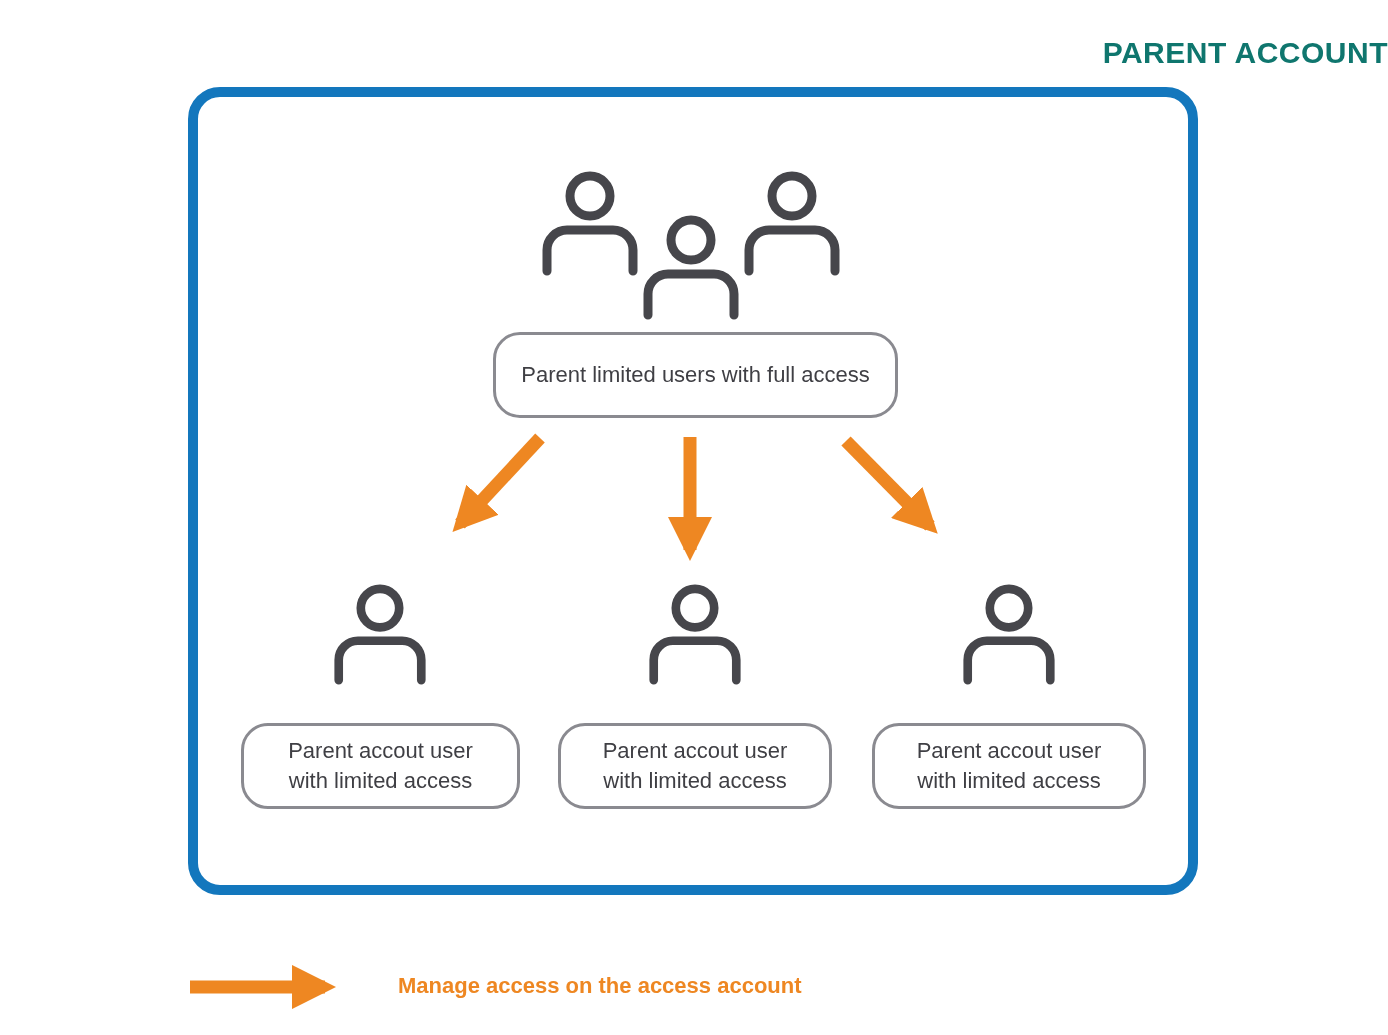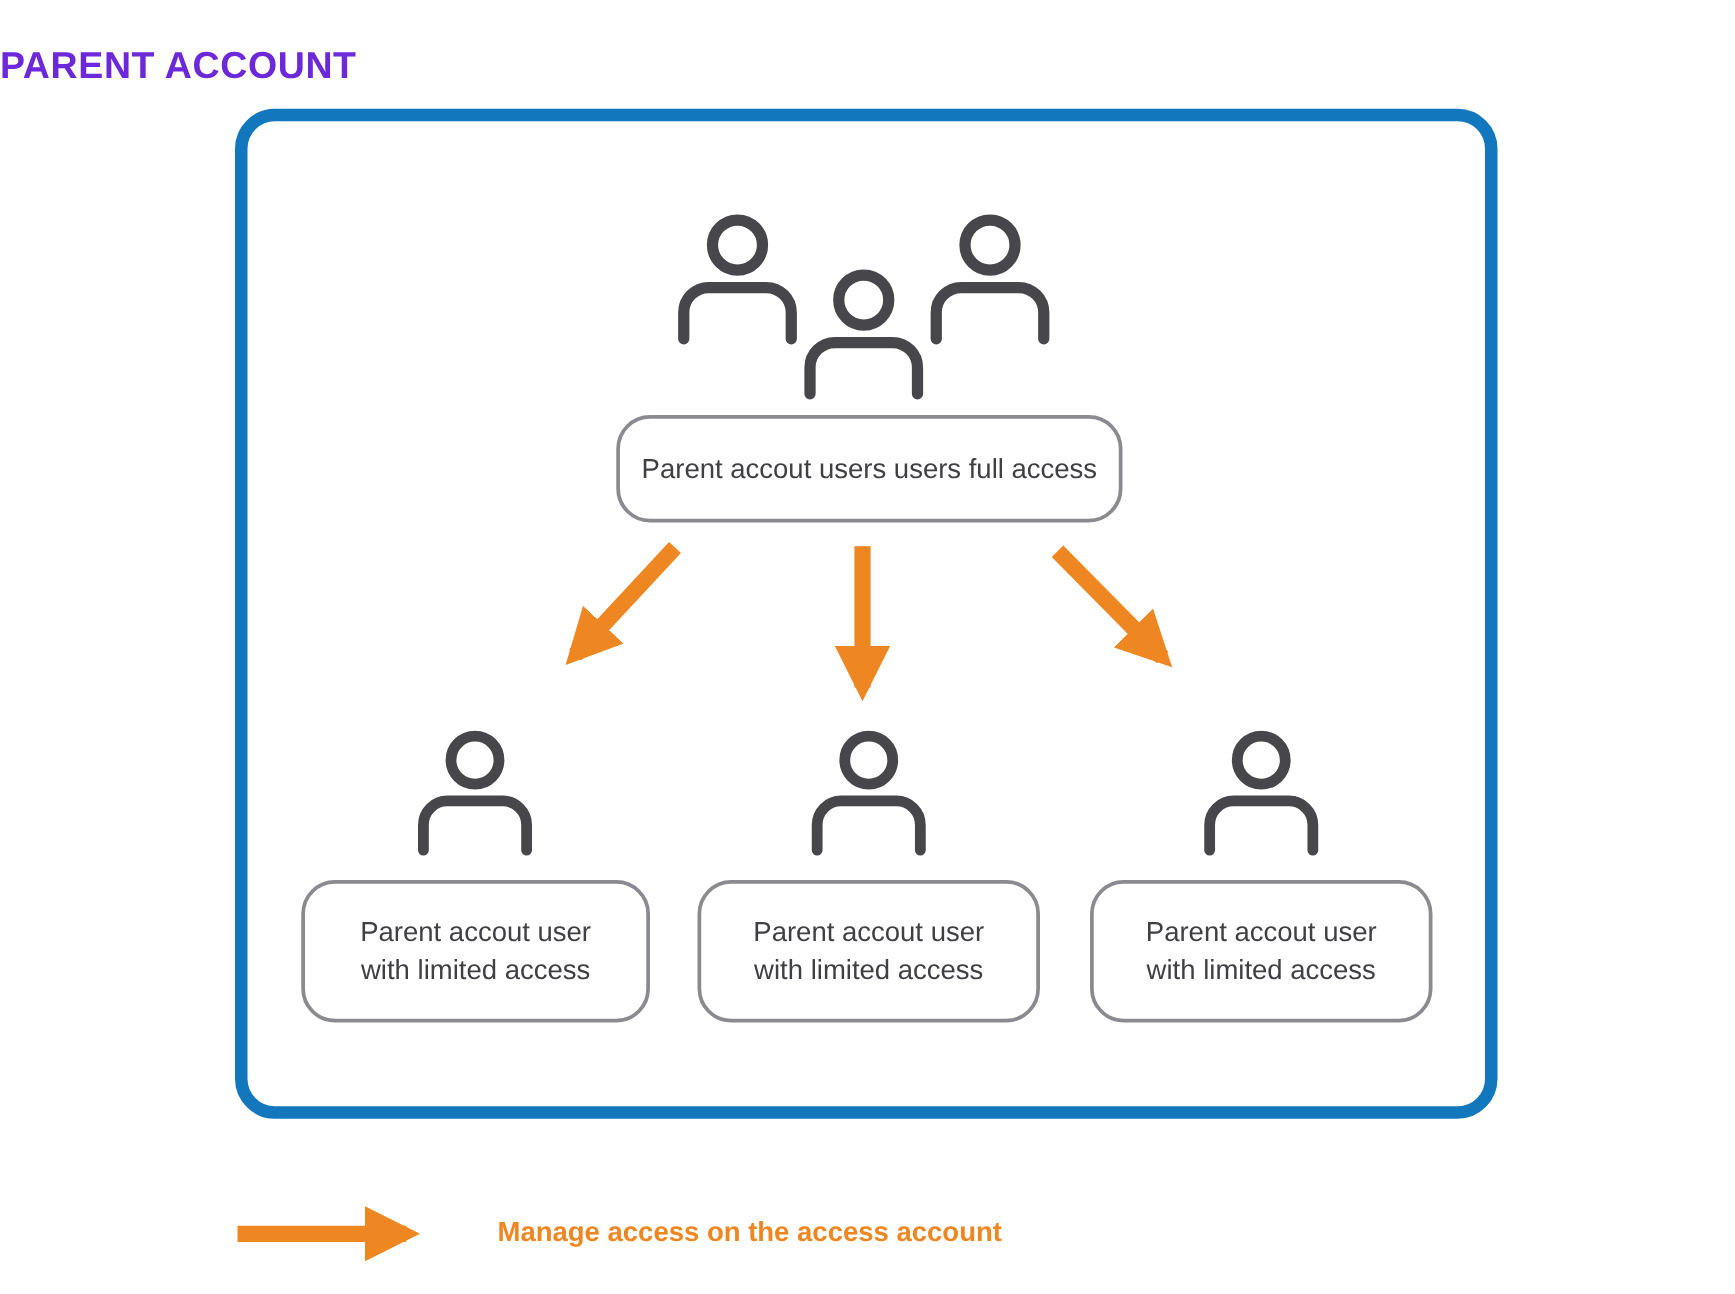--- a/index.html
+++ b/index.html
@@ -13,25 +13,25 @@
     width: 1388px;
     height: 1035px;
     background: #ffffff;
     overflow: hidden;
   }
   .page-title {
     position: absolute;
     left: 0;
     top: 36px;
     width: 1388px;
-    text-align: left;
+    text-align: right;
     font-size: 30px;
     font-weight: bold;
     letter-spacing: 0.5px;
-    color: #6d28d9;
+    color: #0f766e;
   }
   .frame {
     position: absolute;
     left: 188px;
     top: 87px;
     width: 1010px;
     height: 808px;
     box-sizing: border-box;
     border: 10px solid #1377BD;
     border-radius: 32px;
@@ -51,21 +51,21 @@
     color: #3F3F44;
     font-size: 22px;
     line-height: 30px;
   }
   .root-box {
     left: 493px;
     top: 332px;
     width: 405px;
     height: 86px;
   }
-  .child-box { top: 704px; height: 114px; }
+  .child-box { top: 723px; height: 86px; }
   .child-box-1 { left: 241px;  width: 279px; }
   .child-box-2 { left: 558px;  width: 274px; }
   .child-box-3 { left: 872px;  width: 274px; }
   .icon-svg { position: absolute; }
   .group-icon { left: 540px; top: 171px; }
   .person-1 { left: 332px; top: 584px; }
   .person-2 { left: 647px; top: 584px; }
   .person-3 { left: 961px; top: 584px; }
   .arrows-layer {
     position: absolute;
@@ -107,21 +107,21 @@
 
   <div class="frame"></div>
 
   <svg class="icon-svg group-icon" width="302" height="150" viewBox="0 0 302 150">
     <use href="#person-sym" x="0" y="0" width="100" height="106"></use>
     <use href="#person-sym" x="101" y="44" width="100" height="106"></use>
     <use href="#person-sym" x="202" y="0" width="100" height="106"></use>
   </svg>
 
   <div class="label-box root-box">
-    <span>Parent accout users users full access</span>
+    <span>Parent limited users with full access</span>
   </div>
 
   <svg class="arrows-layer">
     <g stroke="#EE8722" stroke-width="13" fill="none">
       <line x1="540" y1="438" x2="460" y2="524" marker-end="url(#arrowhead)"></line>
       <line x1="690" y1="437" x2="690" y2="550" marker-end="url(#arrowhead)"></line>
       <line x1="846" y1="441" x2="930" y2="526" marker-end="url(#arrowhead)"></line>
       <line x1="190" y1="987" x2="325" y2="987" marker-end="url(#arrowhead)"></line>
     </g>
   </svg>

